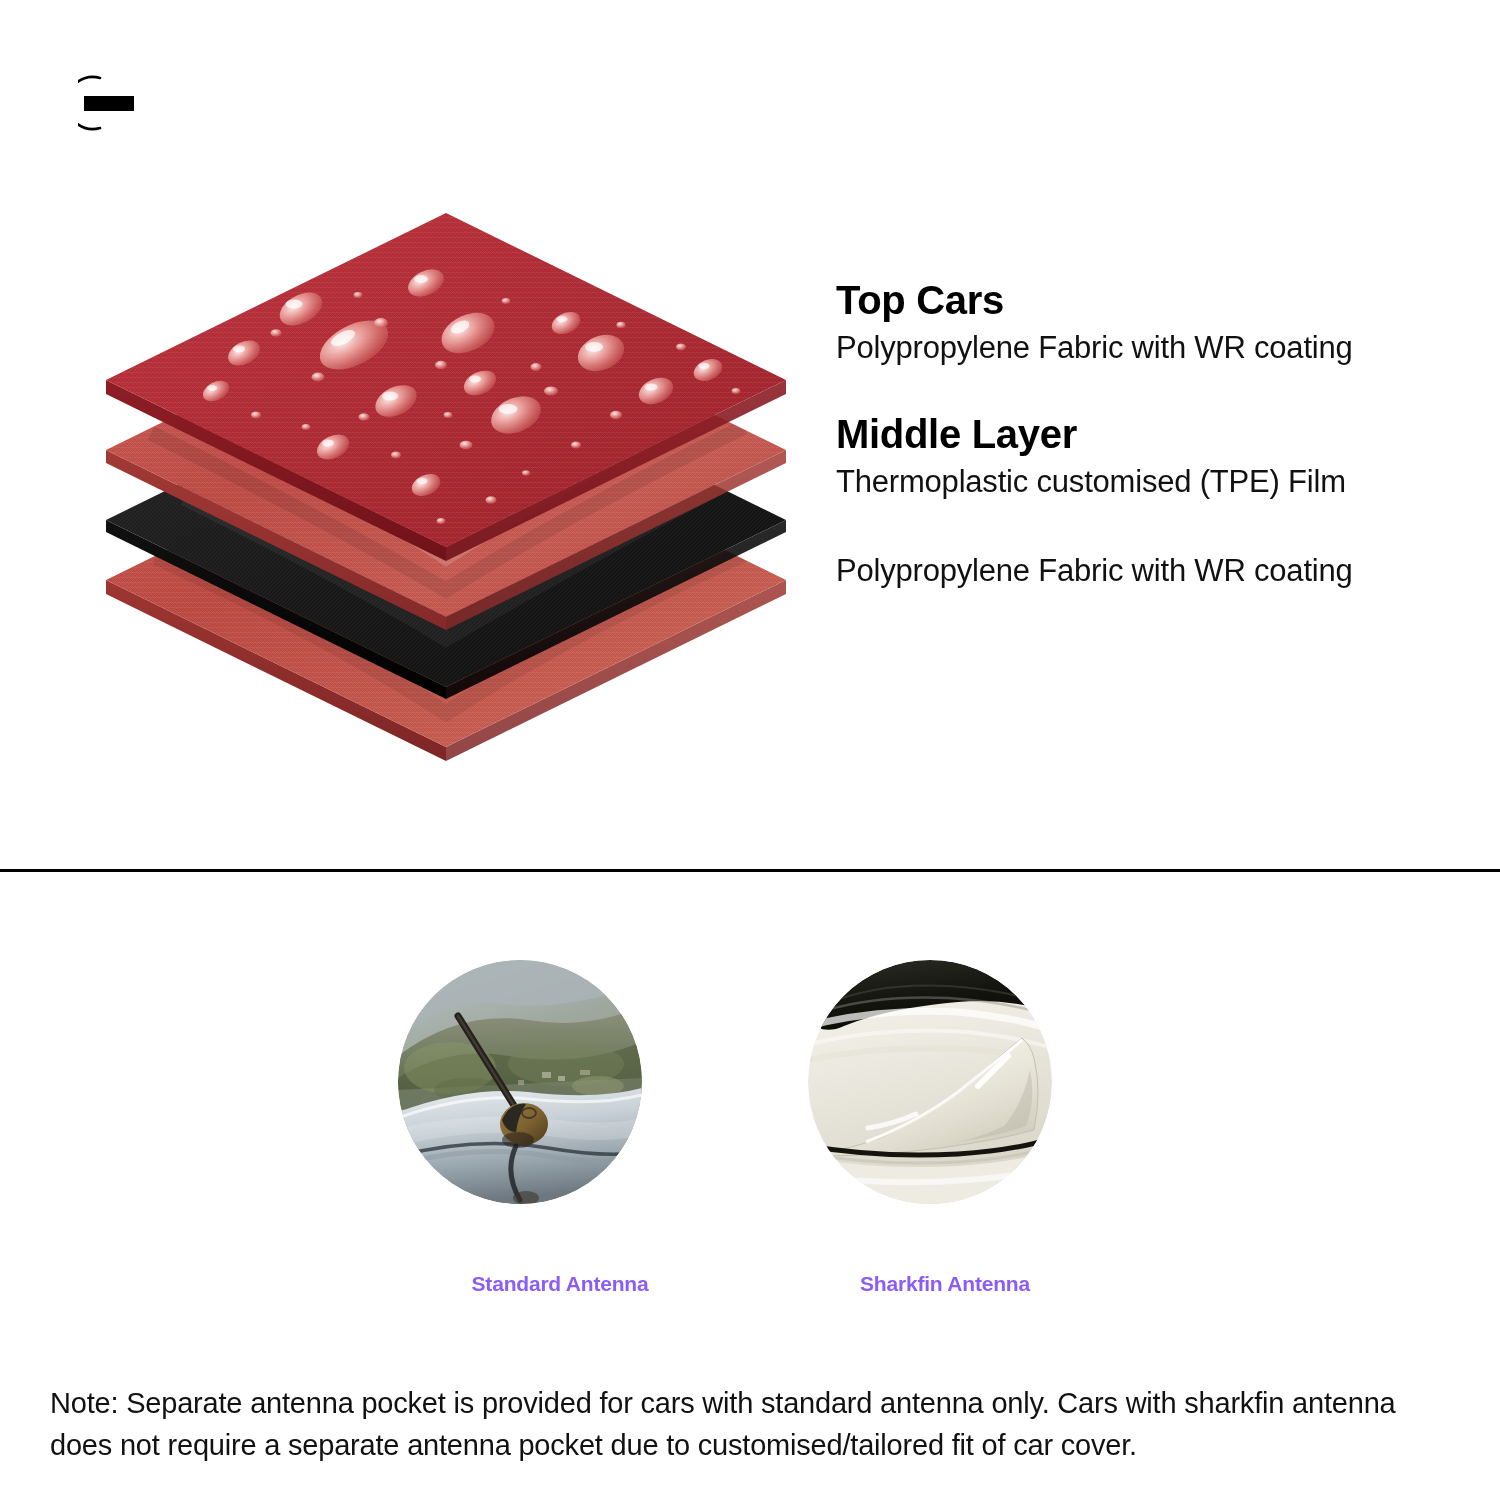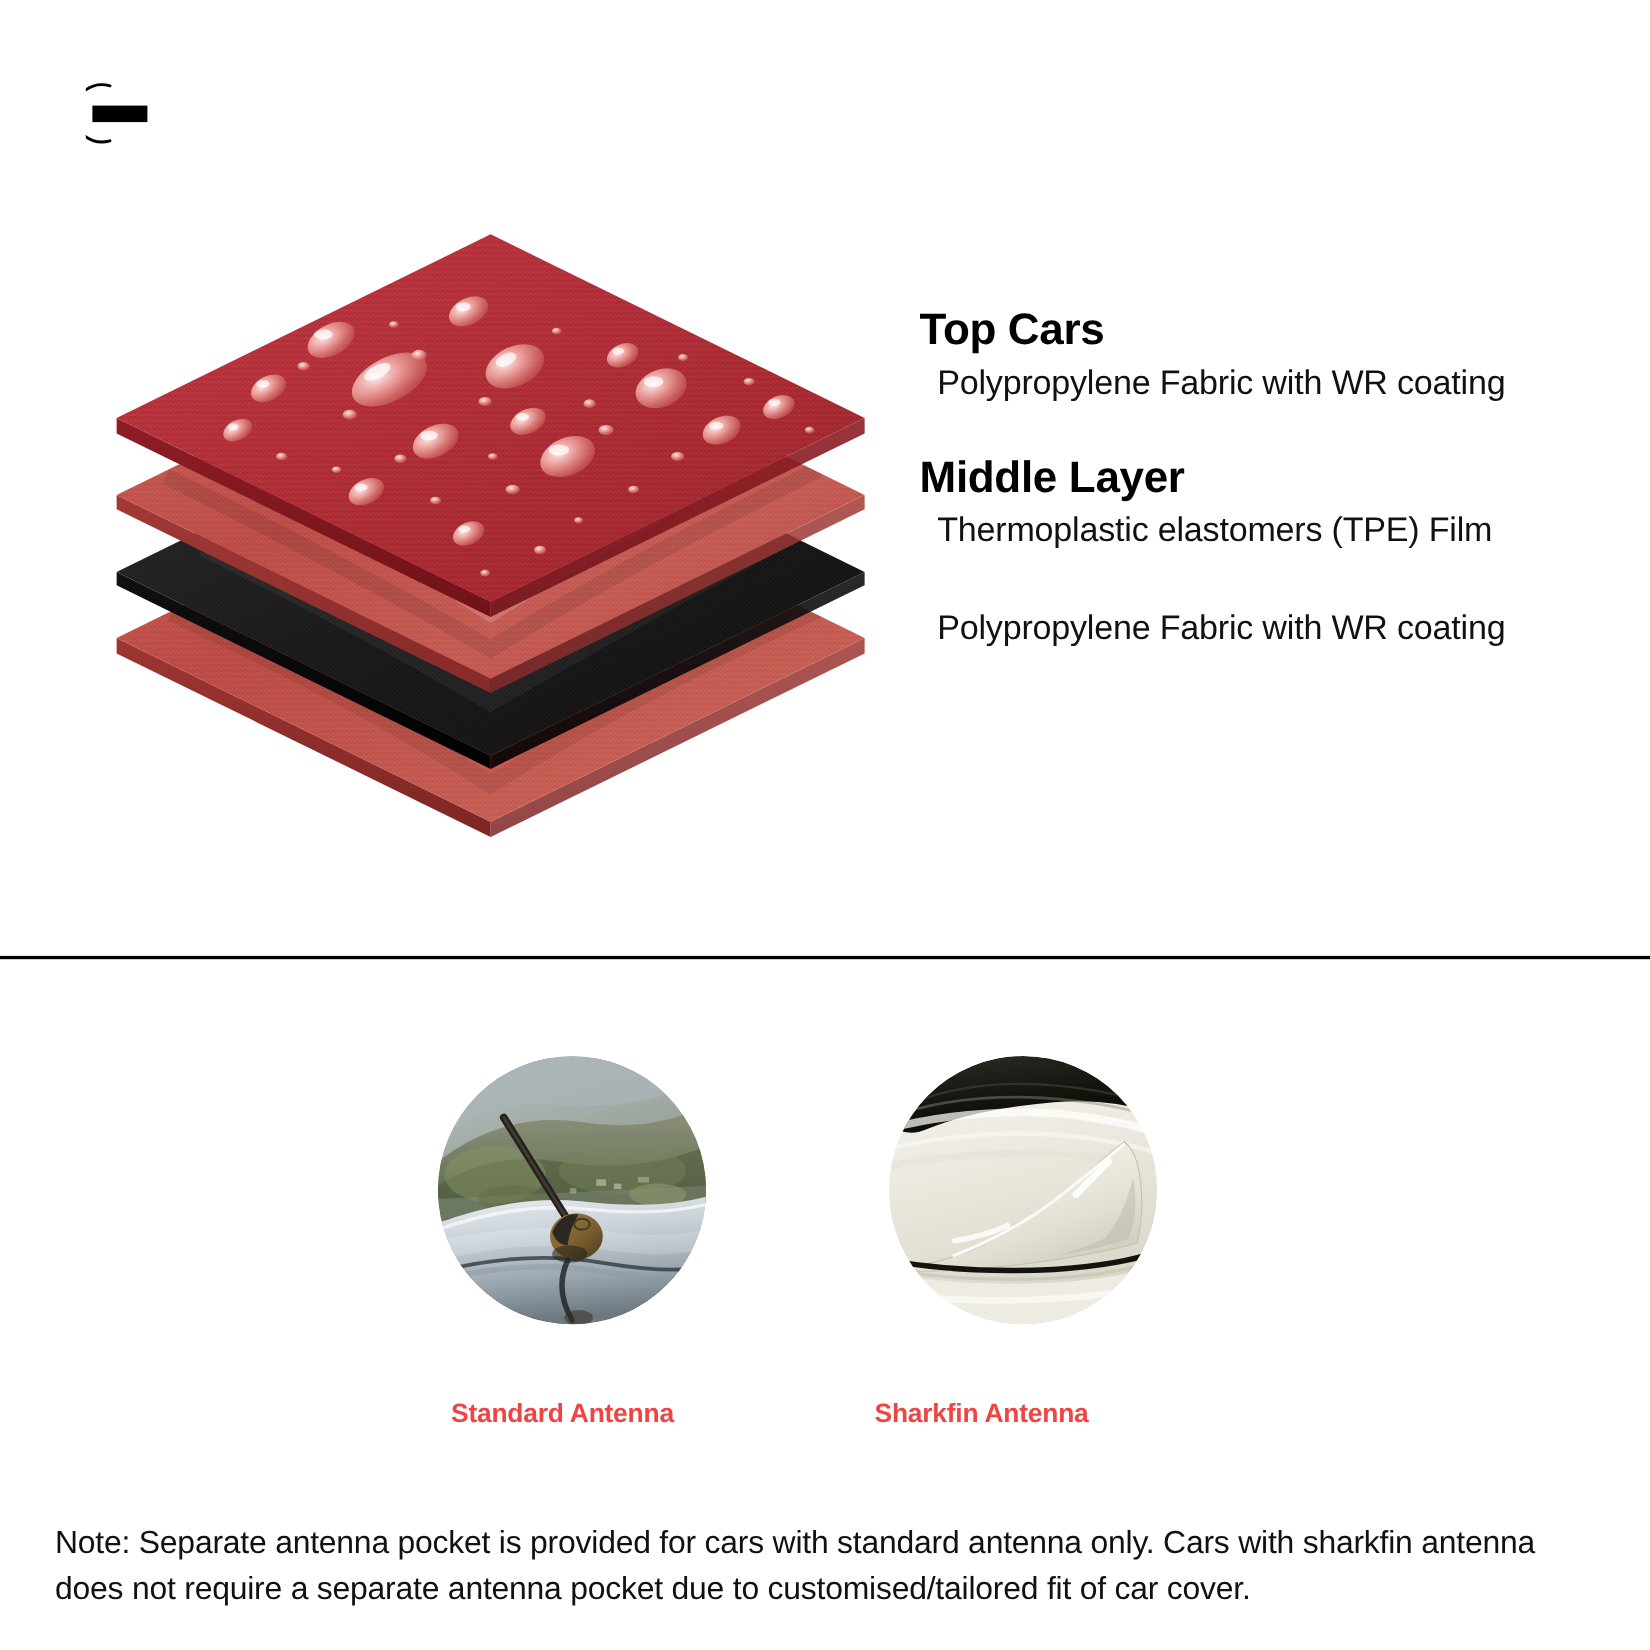--- a/index.html
+++ b/index.html
@@ -51,21 +51,21 @@
     font-weight: bold;
     line-height: 1.12;
     letter-spacing: -0.3px;
     margin: 0;
     color: #000;
   }
   .layer-desc {
     font-size: 31px;
     font-weight: normal;
     line-height: 1.2;
-    margin: 6px 0 0 16px;
+    margin: 6px 0 0 0;
     color: #111;
     letter-spacing: -0.2px;
   }
 
   
   .divider {
     position: absolute;
     left: 0;
     top: 869px;
     width: 1500px;
@@ -95,24 +95,25 @@
     border-radius: 50%;
     overflow: hidden;
     position: relative;
   }
   .antenna-photo svg { display: block; }
 
   .antenna-label {
     position: absolute;
     top: 1272px;
     width: 300px;
-    font-size: 24px;
+    text-align: center;
+    font-size: 21px;
     font-weight: bold;
     letter-spacing: -0.2px;
-    color: #ef4444;
+    color: #8b5cf6;
   }
   .antenna-label.standard { left: 410px; }
   .antenna-label.sharkfin { left: 795px; }
 
   
   .footnote {
     position: absolute;
     left: 50px;
     top: 1382px;
     width: 1415px;
@@ -322,21 +323,21 @@
   </svg>
 </div>
 
 <div class="layer-info top">
   <div class="layer-title">Top Cars</div>
   <div class="layer-desc">Polypropylene Fabric with WR coating</div>
 </div>
 
 <div class="layer-info middle">
   <div class="layer-title">Middle Layer</div>
-  <div class="layer-desc">Thermoplastic elastomers (TPE) Film</div>
+  <div class="layer-desc">Thermoplastic customised (TPE) Film</div>
 </div>
 
 <div class="layer-info base">
   <div class="layer-desc">Polypropylene Fabric with WR coating</div>
 </div>
 
 <div class="divider"></div>
 
 <div class="antenna-row">
 

